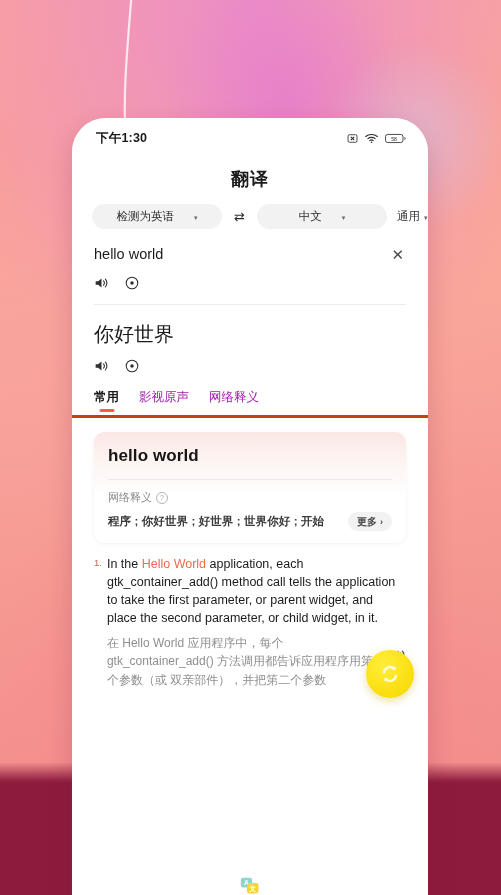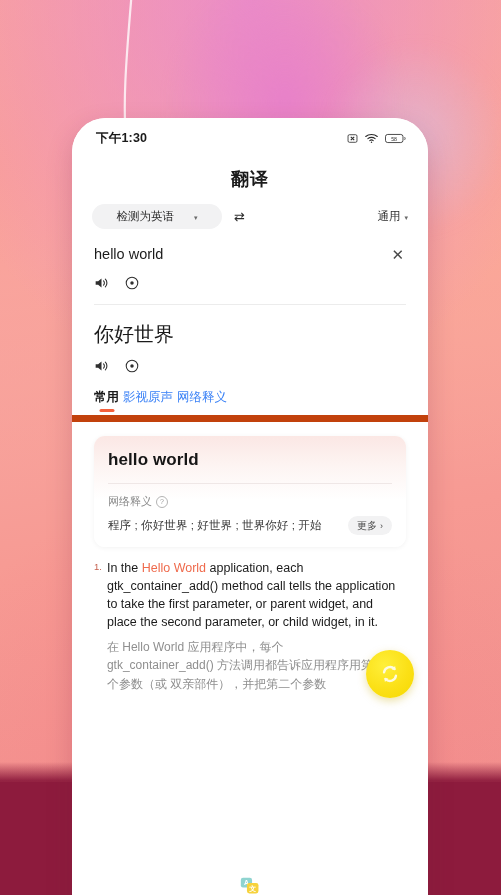--- a/index.html
+++ b/index.html
@@ -63,38 +63,38 @@
   .txtblock{padding:16px 22px 0 22px;}
   .srcrow{display:flex;align-items:flex-start;justify-content:space-between;}
   .srctext{font-size:14.5px;color:#1b1b1b;line-height:1.3;}
   .tgttext{font-size:20px;color:#1b1b1b;line-height:1.3;font-weight:500;}
   .clearbtn{font-size:15px;color:#4a4a4a;line-height:1;padding:2px 2px 2px 10px;cursor:default;}
   .iconrow{display:flex;align-items:center;gap:16px;padding-top:12px;color:#2f2f2f;}
   .iconrow svg{display:block;}
   .divider{height:1px;background:#ececec;margin:14px 22px 0 22px;}
 
   
-  .tabbar{display:flex;align-items:flex-end;gap:4px;padding:16px 22px 0 22px;
-    border-bottom:7px solid #c2410c;}
-  .tab{font-size:12.5px;color:#3b82f6;padding-bottom:9px;position:relative;}
+  .tabbar{display:flex;align-items:flex-end;gap:20px;padding:16px 22px 0 22px;
+    border-bottom:3px solid #c2410c;}
+  .tab{font-size:12.5px;color:#a21caf;padding-bottom:9px;position:relative;}
   .tab.active{color:#1b1b1b;font-weight:700;}
   .tab.active::after{content:"";position:absolute;left:50%;transform:translateX(-50%);
     bottom:3px;width:15px;height:3px;border-radius:2px;background:#f4613d;}
 
   
   .cardwrap{padding:14px 22px 0 22px;}
   .card{border-radius:11px;overflow:hidden;
     background:linear-gradient(180deg,#fbe7e4 0%,#fdf4f2 26%,#ffffff 58%,#ffffff 100%);
     box-shadow:0 1px 5px rgba(0,0,0,0.055);padding:14px 14px 12px 14px;box-sizing:border-box;}
   .card-word{font-size:17px;font-weight:700;color:#161616;letter-spacing:.1px;}
   .card-sep{height:1px;background:#efe7e6;margin:13px 0 10px 0;}
   .card-lbl{font-size:11px;color:#8a8a8a;display:flex;align-items:center;gap:4px;}
   .qmark{display:inline-flex;align-items:center;justify-content:center;width:10px;height:10px;
     border:1px solid #b4b4b4;border-radius:50%;font-size:7px;color:#9a9a9a;line-height:1;}
-  .card-defrow{display:flex;align-items:center;justify-content:space-between;margin-top:7px;gap:20px;}
+  .card-defrow{display:flex;align-items:center;justify-content:space-between;margin-top:7px;gap:20px;font-weight:bold;}
   .card-def{font-size:11.5px;color:#3a3a3a;letter-spacing:.1px;}
   .morebtn{background:#f2f2f3;border-radius:11px;height:19px;display:flex;align-items:center;
     padding:0 9px;font-size:10px;color:#4a4a4a;white-space:nowrap;gap:3px;}
   .morebtn .chev{font-size:9px;}
 
   
   .ex-head{font-size:11.5px;color:#8c8c8c;padding:17px 22px 0 22px;}
   .ex-item{display:flex;padding:12px 22px 0 22px;}
   .ex-num{font-size:9.5px;color:#c45f4d;padding-right:5px;padding-top:2px;flex:0 0 auto;}
   .ex-body{flex:1 1 auto;min-width:0;}
@@ -157,20 +157,24 @@
     </div>
 
     <div class="app-title">翻译</div>
 
     <div class="langbar">
       <div class="pill wide">
         <span>检测为英语</span>
         <span class="caret">▾</span>
       </div>
       <div class="swap">⇄</div>
+      <div class="pill wide">
+        <span>中文</span>
+        <span class="caret">▾</span>
+      </div>
       <div class="mode">
         <span>通用</span>
         <span class="caret">▾</span>
       </div>
     </div>
 
     <div class="txtblock">
       <div class="srcrow">
         <div class="srctext">hello world</div>
         <div class="clearbtn">✕</div>

